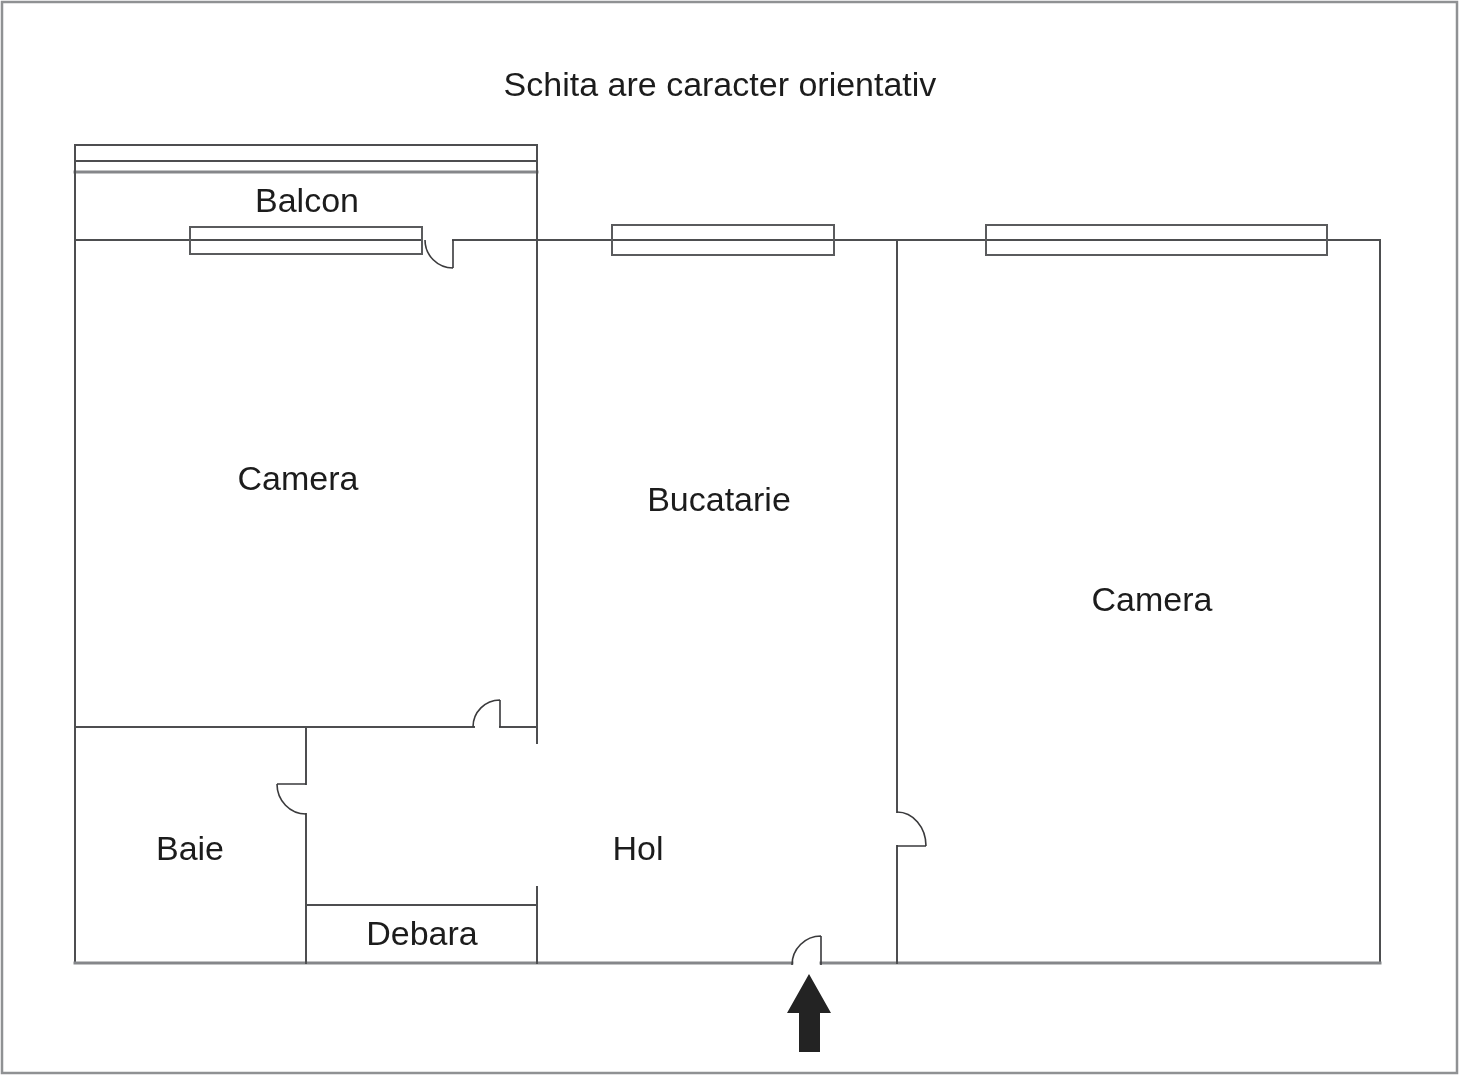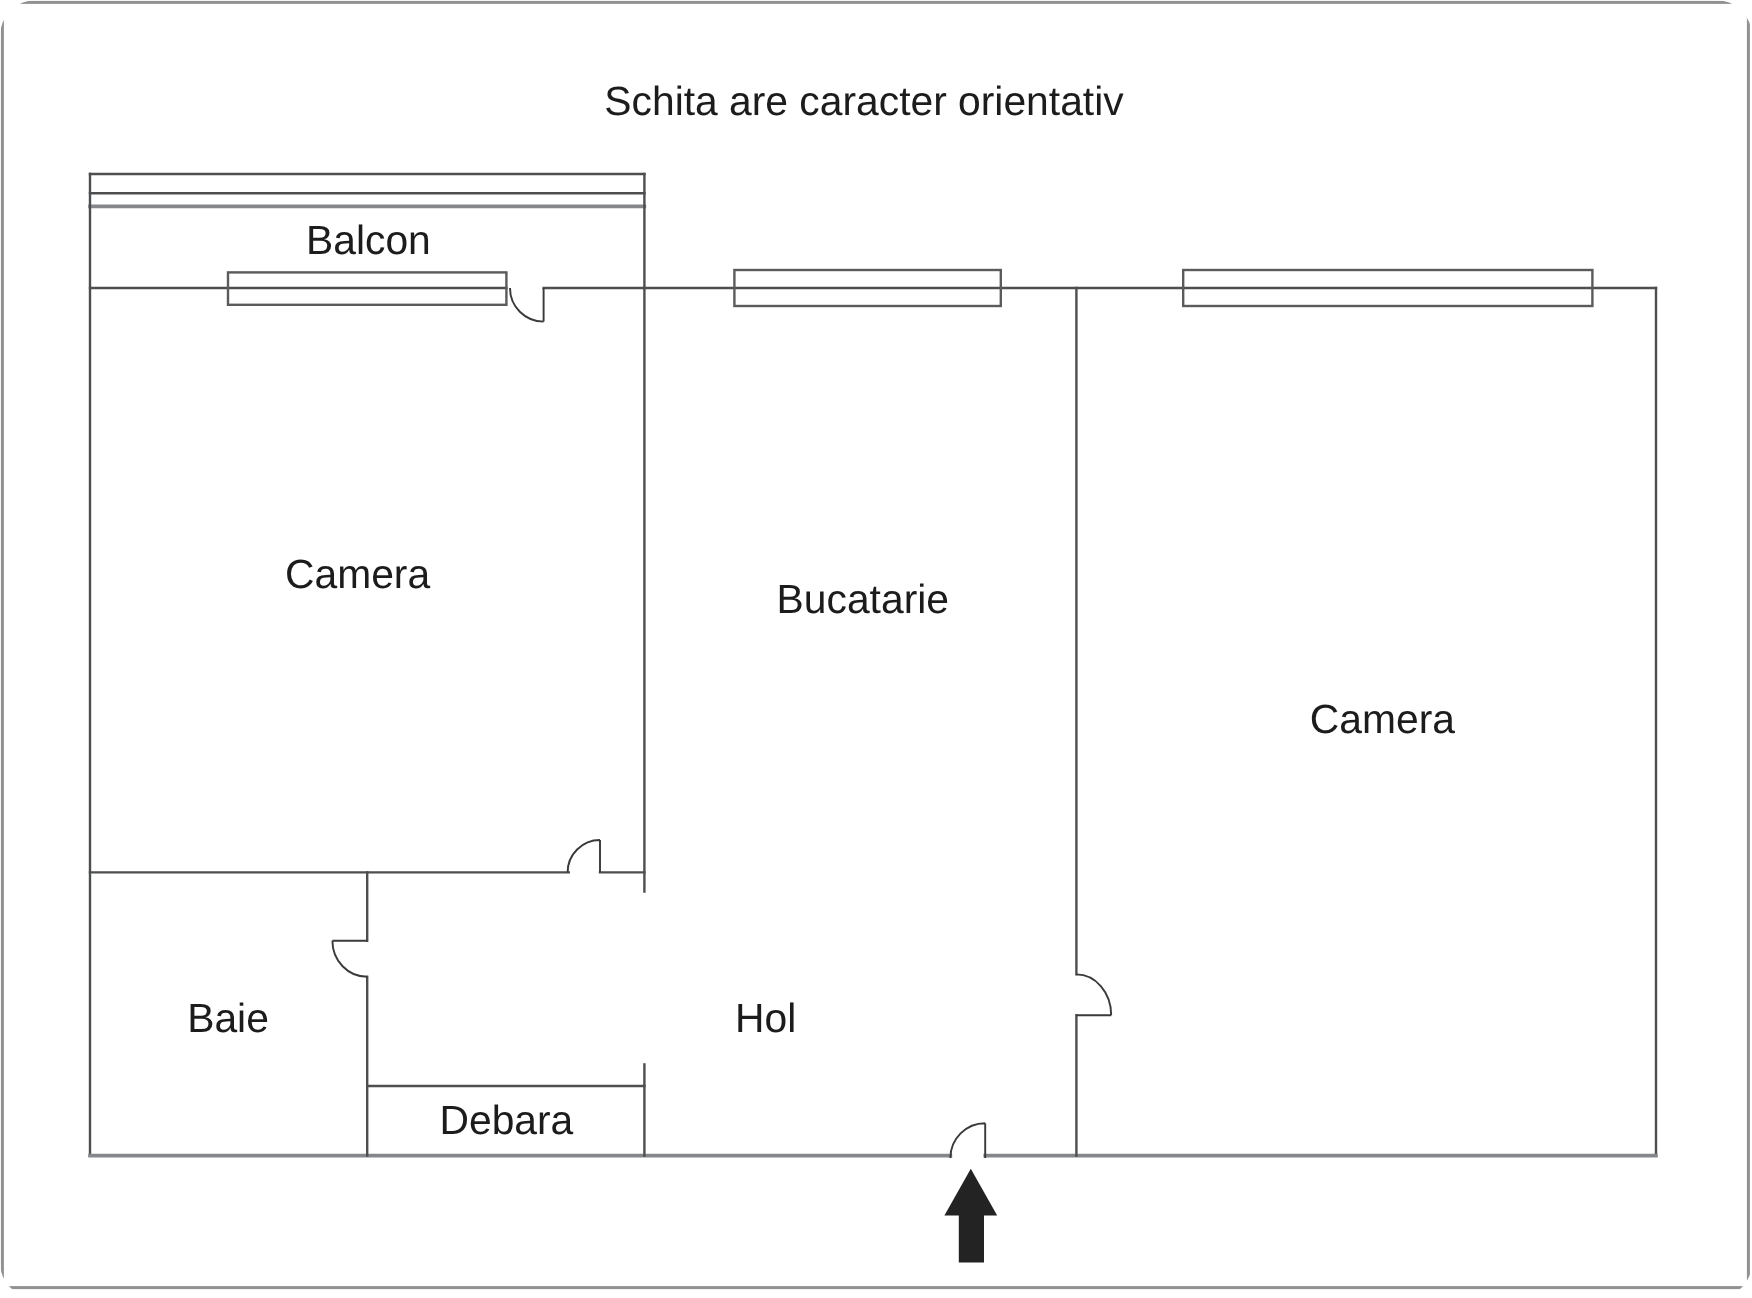--- a/index.html
+++ b/index.html
@@ -9,21 +9,20 @@
     --ink:#1c1c1c;
     --bg:#ffffff;
   }
   html,body{margin:0;padding:0;background:var(--bg);}
   .canvas{
     position:relative;
     width:1460px;height:1082px;
     background:var(--bg);
     overflow:hidden;
     font-family:"Liberation Sans", sans-serif;
-    border-radius:30px;
   }
   svg{display:block;}
   .wall{stroke:var(--wall);stroke-width:2;fill:none;stroke-linecap:square;}
   .wall-thick{stroke:var(--wall-light);stroke-width:3;fill:none;stroke-linecap:square;}
   .frame{stroke:var(--frame);stroke-width:2.5;fill:none;}
   .window{stroke:#5a5b5d;stroke-width:2;fill:none;}
   .door{stroke:#3a3a3c;stroke-width:1.6;fill:none;}
   .room-label{
     fill:var(--ink);
     font-size:34px;

